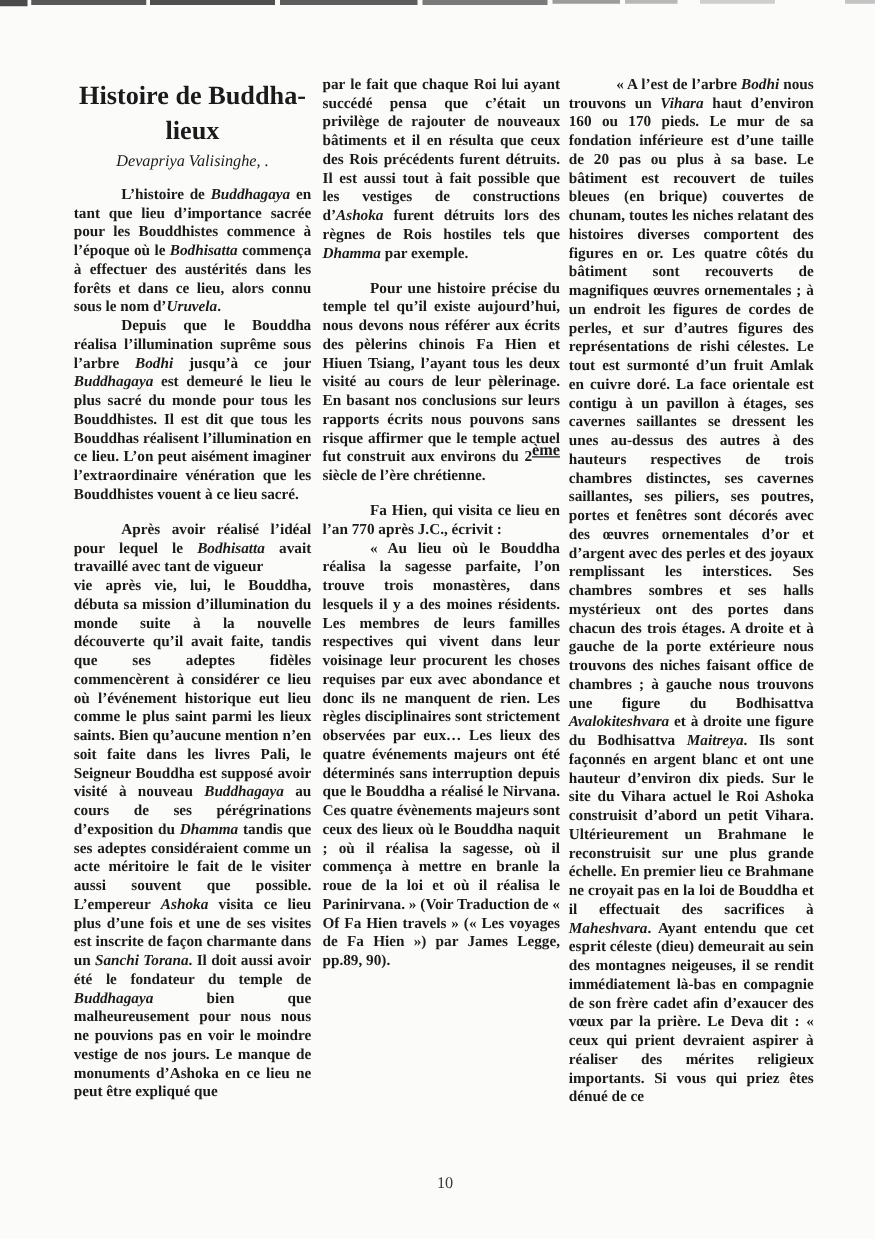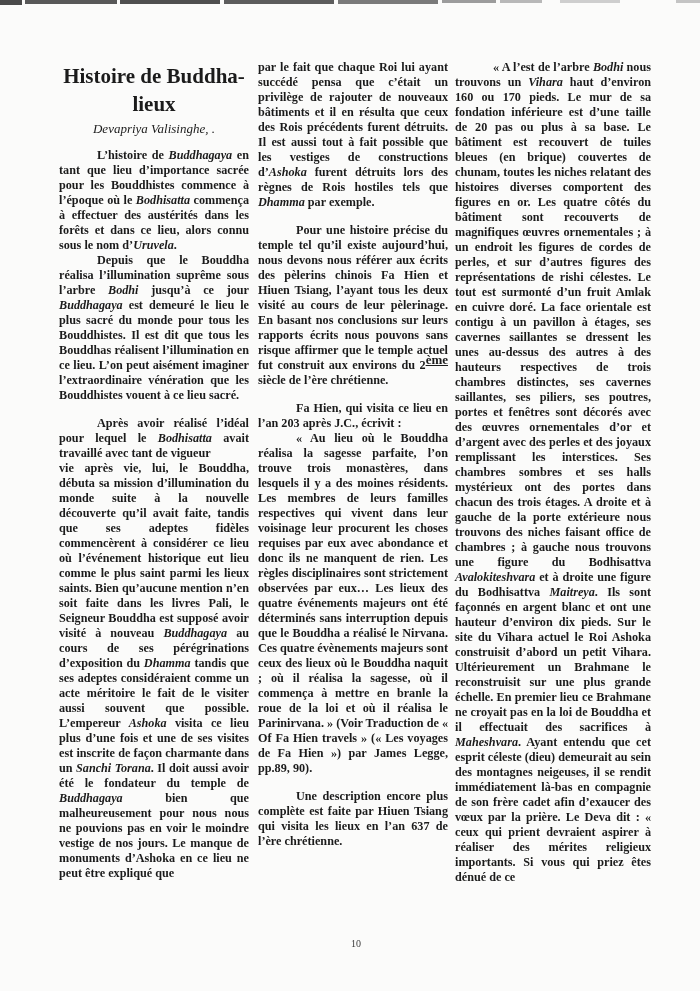--- a/index.html
+++ b/index.html
@@ -67,21 +67,21 @@
   }
   .paras p.flush { text-indent: 0; }
   .paras p.gap { margin-top: 13px; }
   .paras p sup { font-size: 13px; line-height: 0; text-decoration: underline; }
 
   .page-number {
     position: absolute;
     left: 16px; right: 4px;
     top: 938px;
     text-align: center;
-    font-size: 10px;
+    font-size: 13px;
     color: #3a3a3a;
     font-weight: normal;
   }
 </style>
 </head>
 <body>
 
 <div class="page">
 
   <div class="artifact a1"></div>
@@ -105,23 +105,22 @@
           <p>Depuis que le Bouddha réalisa l’illumination suprême sous l’arbre <i>Bodhi</i> jusqu’à ce jour <i>Buddhagaya</i> est demeuré le lieu le plus sacré du monde pour tous les Bouddhistes. Il est dit que tous les Bouddhas réalisent l’illumination en ce lieu. L’on peut aisément imaginer l’extraordinaire vénération que les Bouddhistes vouent à ce lieu sacré.</p>
           <p class="gap">Après avoir réalisé l’idéal pour lequel le <i>Bodhisatta</i> avait travaillé avec tant de vigueur<br>vie après vie, lui, le Bouddha, débuta sa mission d’illumination du monde suite à la nouvelle découverte qu’il avait faite, tandis que ses adeptes fidèles commencèrent à considérer ce lieu où l’événement historique eut lieu comme le plus saint parmi les lieux saints. Bien qu’aucune mention n’en soit faite dans les livres Pali, le Seigneur Bouddha est supposé avoir visité à nouveau <i>Buddhagaya</i> au cours de ses pérégrinations d’exposition du <i>Dhamma</i> tandis que ses adeptes considéraient comme un acte méritoire le fait de le visiter aussi souvent que possible. L’empereur <i>Ashoka</i> visita ce lieu plus d’une fois et une de ses visites est inscrite de façon charmante dans un <i>Sanchi Torana</i>. Il doit aussi avoir été le fondateur du temple de <i>Buddhagaya</i> bien que malheureusement pour nous nous ne pouvions pas en voir le moindre vestige de nos jours. Le manque de monuments d’Ashoka en ce lieu ne peut être expliqué que</p>
         </div>
     </div>
 
     <div class="col col-2">
       <div class="paras">
 
       <p class="flush">par le fait que chaque Roi lui ayant succédé pensa que c’était un privilège de rajouter de nouveaux bâtiments et il en résulta que ceux des Rois précédents furent détruits. Il est aussi tout à fait possible que les vestiges de constructions d’<i>Ashoka</i> furent détruits lors des règnes de Rois hostiles tels que <i>Dhamma</i> par exemple.</p>
           <p class="gap">Pour une histoire précise du temple tel qu’il existe aujourd’hui, nous devons nous référer aux écrits des pèlerins chinois Fa Hien et Hiuen Tsiang, l’ayant tous les deux visité au cours de leur pèlerinage. En basant nos conclusions sur leurs rapports écrits nous pouvons sans risque affirmer que le temple actuel fut construit aux environs du 2<sup>ème</sup> siècle de l’ère chrétienne.</p>
-          <p class="gap">Fa Hien, qui visita ce lieu en l’an 203 après J.C., écrivit :</p>
+          <p class="gap">Fa Hien, qui visita ce lieu en l’an 770 après J.C., écrivit :</p>
           <p>« Au lieu où le Bouddha réalisa la sagesse parfaite, l’on trouve trois monastères, dans lesquels il y a des moines résidents. Les membres de leurs familles respectives qui vivent dans leur voisinage leur procurent les choses requises par eux avec abondance et donc ils ne manquent de rien. Les règles disciplinaires sont strictement observées par eux… Les lieux des quatre événements majeurs ont été déterminés sans interruption depuis que le Bouddha a réalisé le Nirvana. Ces quatre évènements majeurs sont ceux des lieux où le Bouddha naquit ; où il réalisa la sagesse, où il commença à mettre en branle la roue de la loi et où il réalisa le Parinirvana. » (Voir Traduction de « Of Fa Hien travels » (« Les voyages de Fa Hien ») par James Legge, pp.89, 90).</p>
-          <p class="gap">Une description encore plus complète est faite par Hiuen Tsiang qui visita les lieux en l’an 637 de l’ère chrétienne.</p>
         </div>
     </div>
 
     <div class="col col-3">
       <div class="paras">
 
       <p>« A l’est de l’arbre <i>Bodhi</i> nous trouvons un <i>Vihara</i> haut d’environ 160 ou 170 pieds. Le mur de sa fondation inférieure est d’une taille de 20 pas ou plus à sa base. Le bâtiment est recouvert de tuiles bleues (en brique) couvertes de chunam, toutes les niches relatant des histoires diverses comportent des figures en or. Les quatre côtés du bâtiment sont recouverts de magnifiques œuvres ornementales ; à un endroit les figures de cordes de perles, et sur d’autres figures des représentations de rishi célestes. Le tout est surmonté d’un fruit Amlak en cuivre doré. La face orientale est contigu à un pavillon à étages, ses cavernes saillantes se dressent les unes au-dessus des autres à des hauteurs respectives de trois chambres distinctes, ses cavernes saillantes, ses piliers, ses poutres, portes et fenêtres sont décorés avec des œuvres ornementales d’or et d’argent avec des perles et des joyaux remplissant les interstices. Ses chambres sombres et ses halls mystérieux ont des portes dans chacun des trois étages. A droite et à gauche de la porte extérieure nous trouvons des niches faisant office de chambres ; à gauche nous trouvons une figure du Bodhisattva <i>Avalokiteshvara</i> et à droite une figure du Bodhisattva <i>Maitreya</i>. Ils sont façonnés en argent blanc et ont une hauteur d’environ dix pieds. Sur le site du Vihara actuel le Roi Ashoka construisit d’abord un petit Vihara. Ultérieurement un Brahmane le reconstruisit sur une plus grande échelle. En premier lieu ce Brahmane ne croyait pas en la loi de Bouddha et il effectuait des sacrifices à <i>Maheshvara</i>. Ayant entendu que cet esprit céleste (dieu) demeurait au sein des montagnes neigeuses, il se rendit immédiatement là-bas en compagnie de son frère cadet afin d’exaucer des vœux par la prière. Le Deva dit : « ceux qui prient devraient aspirer à réaliser des mérites religieux importants. Si vous qui priez êtes dénué de ce</p>
         </div>
     </div>
 

